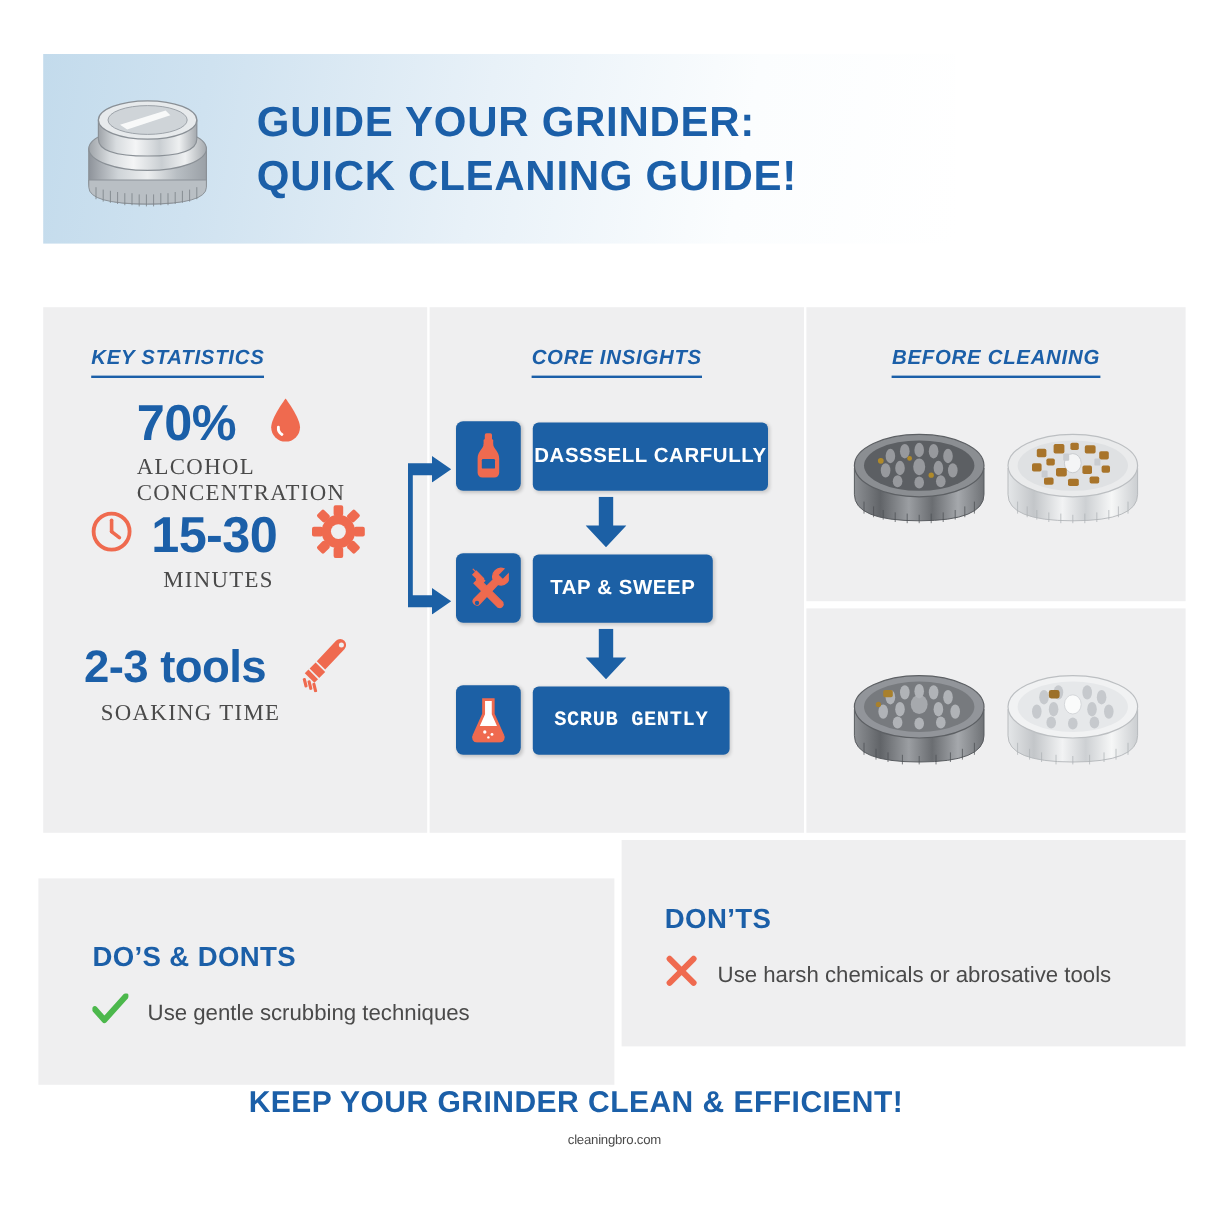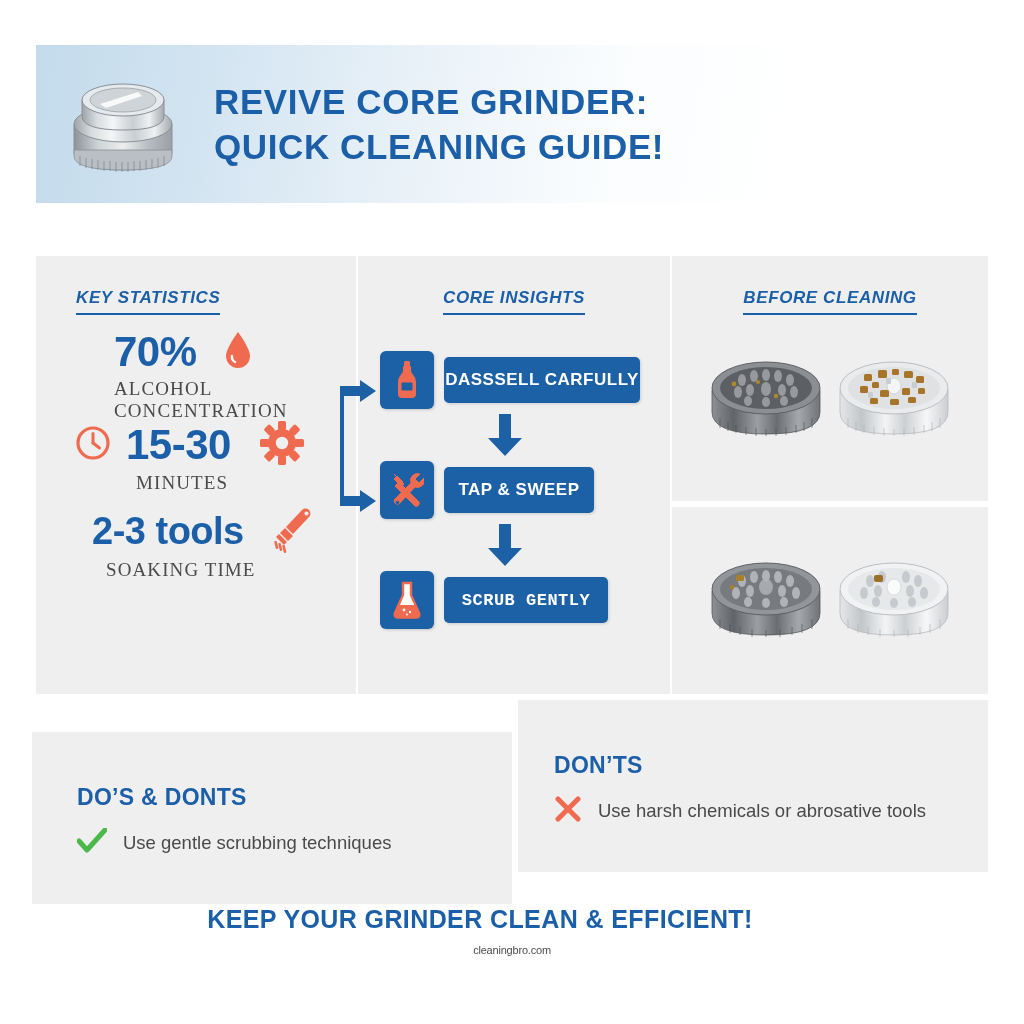--- a/index.html
+++ b/index.html
@@ -44,35 +44,35 @@
   .head-wrap-left   { padding: 32px 0 0 40px; }
 
   
   .stat-block { position: absolute; left: 0; width: 320px; }
   .stat-row { display: flex; align-items: center; }
   .big-num { color: #1b5fa8; font-weight: bold; font-size: 42px; line-height: 44px; letter-spacing: -0.5px; }
   .big-num.small { font-size: 38px; }
   .sub-label { color: #4a4a4a; font-size: 19px; letter-spacing: 1.1px; font-family: Liberation Serif, serif; }
   .s1 { top: 330px; padding-left: 78px; }
   .s2 { top: 420px; padding-left: 80px; }
-  .s3 { top: 505px; padding-left: 56px; }
+  .s3 { top: 529px; padding-left: 34px; }
   .s4 { top: 603px; padding-left: 72px; }
   .kb-title { color: #ef6a4f; font-weight: bold; font-size: 17.5px; letter-spacing: 0.6px; }
   .kb-sub   { color: #ef6a4f; font-size: 17px; letter-spacing: 0.4px; }
 
   
   .flow { position: absolute; left: 358px; top: 350px; width: 312px; }
   .flow-row { position: relative; height: 60px; display: flex; align-items: center; }
   .icon-box {
     width: 54px; height: 58px; background: #1c60a5; border-radius: 6px;
     display: flex; align-items: center; justify-content: center; flex: 0 0 auto;
     box-shadow: 1px 1px 3px rgba(0,0,0,.18);
   }
   .flow-label {
-    margin-left: 10px; height: 46px; background: #1c60a5; border-radius: 5px;
+    margin-left: 10px; height: 57px; background: #1c60a5; border-radius: 5px;
     color: #fff; font-weight: bold; font-size: 17px; letter-spacing: 0.5px;
     display: flex; align-items: center; justify-content: center; padding: 0 17px;
     box-shadow: 1px 1px 3px rgba(0,0,0,.15); white-space: nowrap; text-align: center;
   }
   .vconn { position: absolute; left: 0px; top: 388px; width: 4px; height: 116px; background: #1c60a5; }
   .side-arrow { position: absolute; width: 36px; height: 22px; }
   .down-arrow { position: absolute; left: 130px; width: 34px; height: 42px; }
 
   
   .grinder-pair { position: absolute; display: flex; gap: 8px; align-items: center; justify-content: center; width: 100%; }
@@ -143,21 +143,21 @@
 
         <ellipse cx="63" cy="58" rx="49" ry="18" fill="url(#mg)" stroke="#8a9096" stroke-width="1"></ellipse>
 
         <path d="M22 34 L22 50 Q22 64 63 64 Q104 64 104 50 L104 34 Z" fill="url(#mg)" stroke="#8a9096" stroke-width="1"></path>
         <ellipse cx="63" cy="34" rx="41" ry="16" fill="#e7eaec" stroke="#8a9096" stroke-width="1"></ellipse>
         <ellipse cx="63" cy="34" rx="33" ry="12" fill="#cfd4d8" stroke="#9aa0a6" stroke-width="0.8"></ellipse>
         <path d="M40 38 L78 26 L82 30 L46 42 Z" fill="#fafbfb" opacity="0.95"></path>
       </svg>
     </div>
     <div class="header-titles">
-      <div class="title-line">REVIVE CORE GRINDER:</div>
+      <div class="title-line">GUIDE YOUR GRINDER:</div>
       <div class="title-line">QUICK CLEANING GUIDE!</div>
     </div>
   </div>
 
   <div class="panel p-left">
     <div class="head-wrap-left">
       <span class="section-head">KEY STATISTICS</span>
     </div>
   </div>
 

